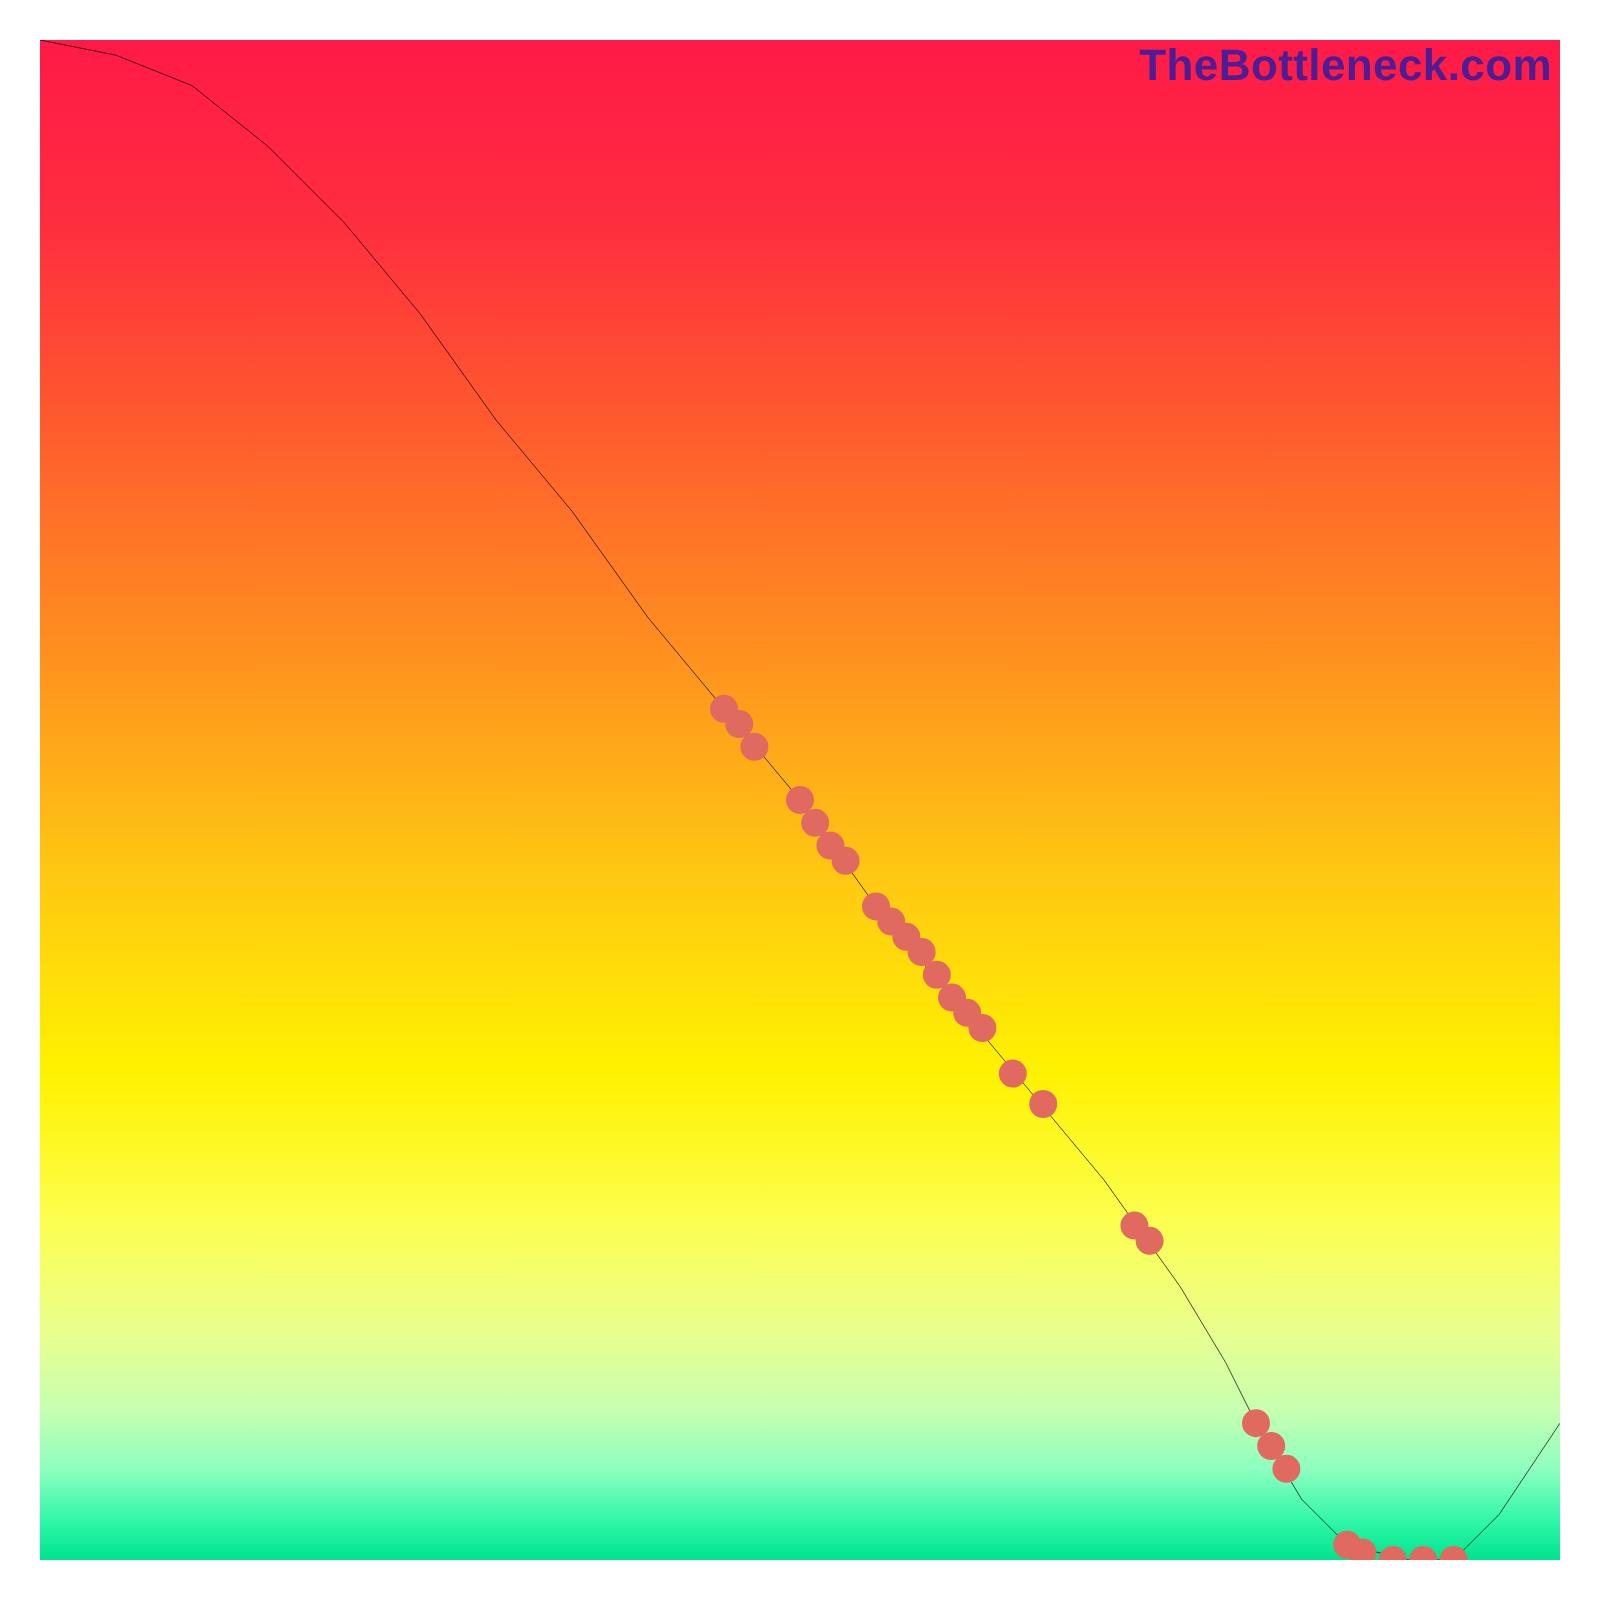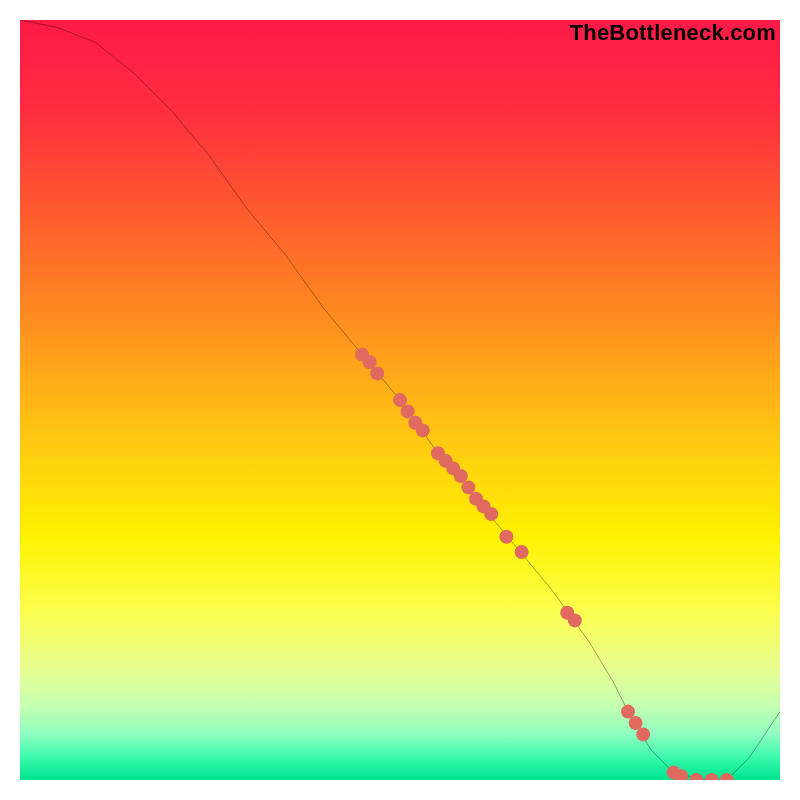--- a/index.html
+++ b/index.html
@@ -30,21 +30,21 @@
     top: 0;
     width: 100%;
     height: 100%;
   }
   .watermark {
     position: absolute;
     top: 0px;
     right: 4px;
     font-size: 22px;
     font-weight: 600;
-    color: #000000;
+    color: #4c1d95;
     letter-spacing: 0.2px;
     user-select: none;
   }
   svg.curve {
     position: absolute;
     left: 0;
     top: 0;
     width: 100%;
     height: 100%;
   }

